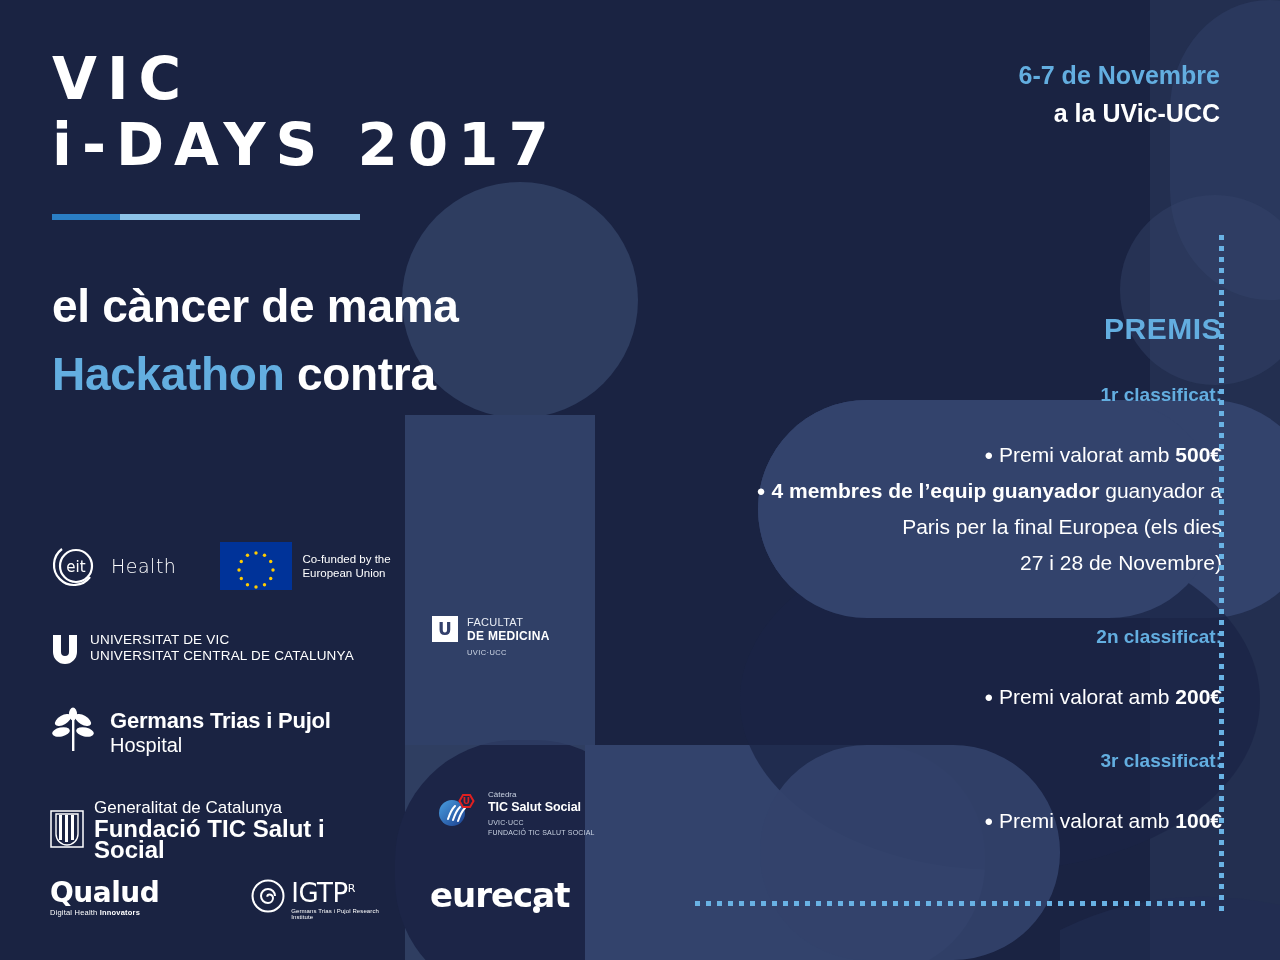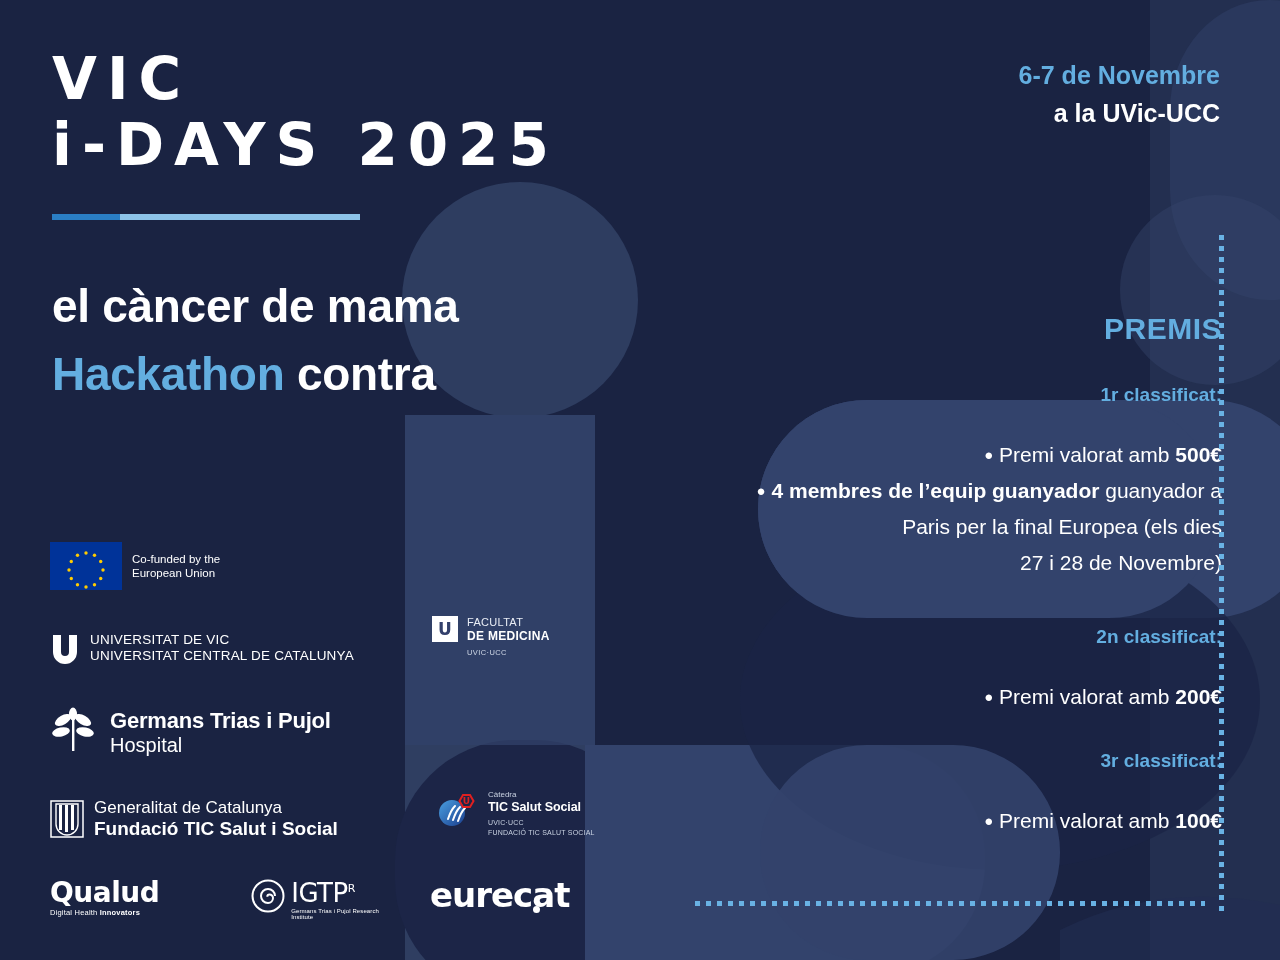--- a/index.html
+++ b/index.html
@@ -106,21 +106,21 @@
 
   
   .gt-wrap { display:flex; align-items:center; gap:11px; }
   .gt-txt-1 { color:#fff; font-size:22px; font-weight:700; line-height:25px; letter-spacing:-.2px;}
   .gt-txt-2 { color:#fff; font-size:20px; font-weight:300; line-height:24px; }
 
   
   .gen-wrap { display:flex; align-items:center; gap:10px; }
   .gen-shield { width:34px; height:38px; }
   .gen-1 { color:#fff; font-size:17px; font-weight:300; line-height:20px; }
-  .gen-2 { color:#fff; font-size:19px; font-weight:700; line-height:21px; }
+  .gen-2 { color:#fff; font-size:24px; font-weight:700; line-height:21px; }
 
   
   #logos-bottom { position:absolute; z-index:3; left:50px; top:876px; width:340px;
                   display:flex; align-items:center; gap:92px; }
   .qualud-word { color:#fff; font-size:28px; font-weight:700; letter-spacing:-.5px;
                  line-height:28px; font-family:"DejaVu Sans", sans-serif; }
   .qualud-sub { color:#fff; font-size:7.5px; letter-spacing:.2px; margin-top:1px; }
   .qualud-sub b { font-weight:700; }
   .igtp-wrap { display:flex; align-items:center; gap:6px; }
   .igtp-word { color:#fff; font-size:26px; font-weight:400; letter-spacing:-.5px;
@@ -185,21 +185,21 @@
     <rect x="760" y="745" width="300" height="215" rx="107" fill="#33436c" opacity="0.9"></rect>
 
     <circle cx="1215" cy="290" r="95" fill="#35456a" opacity="0.45"></circle>
 
     <path d="M1060 930 Q1160 880 1280 905 V960 H1060 Z" fill="#222d52" opacity="0.6"></path>
   </g>
 </svg>
 
 <div class="layer" id="headline">
   <div class="t-vic">VIC</div>
-  <div class="t-days">i-DAYS 2025</div>
+  <div class="t-days">i-DAYS 2017</div>
   <div class="rule">
     <i class="rule-a"></i>
     <i class="rule-b"></i>
   </div>
 </div>
 
 <div class="layer" id="subtitle">
   <div class="sub-line">el càncer de mama</div>
   <div class="sub-line">
     <span class="hl">Hackathon</span><span> contra</span>
@@ -248,20 +248,30 @@
     </div>
   </div>
 </div>
 
 <div id="vdots"></div>
 <div id="hdots"></div>
 
 <div id="logos-left">
 
   <div class="logo-row" style="gap:44px;">
+    <div class="eit-wrap">
+      <div class="eit-mark">
+        <svg width="52" height="46" viewBox="0 0 52 46">
+          <path d="M12 6 A20 20 0 1 0 40 34" fill="none" stroke="#fff" stroke-width="2.2"></path>
+          <circle cx="26" cy="23" r="16" fill="none" stroke="#fff" stroke-width="2.2"></circle>
+          <text x="26" y="29" font-family="DejaVu Sans, sans-serif" font-size="15" fill="#fff" text-anchor="middle" font-weight="400">eit</text>
+        </svg>
+      </div>
+      <span class="eit-word">Health</span>
+    </div>
 
     <div class="eu-wrap">
       <div class="eu-flag">
         <svg width="72" height="48" viewBox="0 0 72 48">
           <rect width="72" height="48" fill="#003399"></rect>
           <g fill="#FFCC00">
             <circle cx="36" cy="11" r="1.7"></circle>
               <circle cx="44.5" cy="13.3" r="1.7"></circle>
             <circle cx="50.7" cy="19.5" r="1.7"></circle>
               <circle cx="53" cy="28" r="1.7"></circle>

